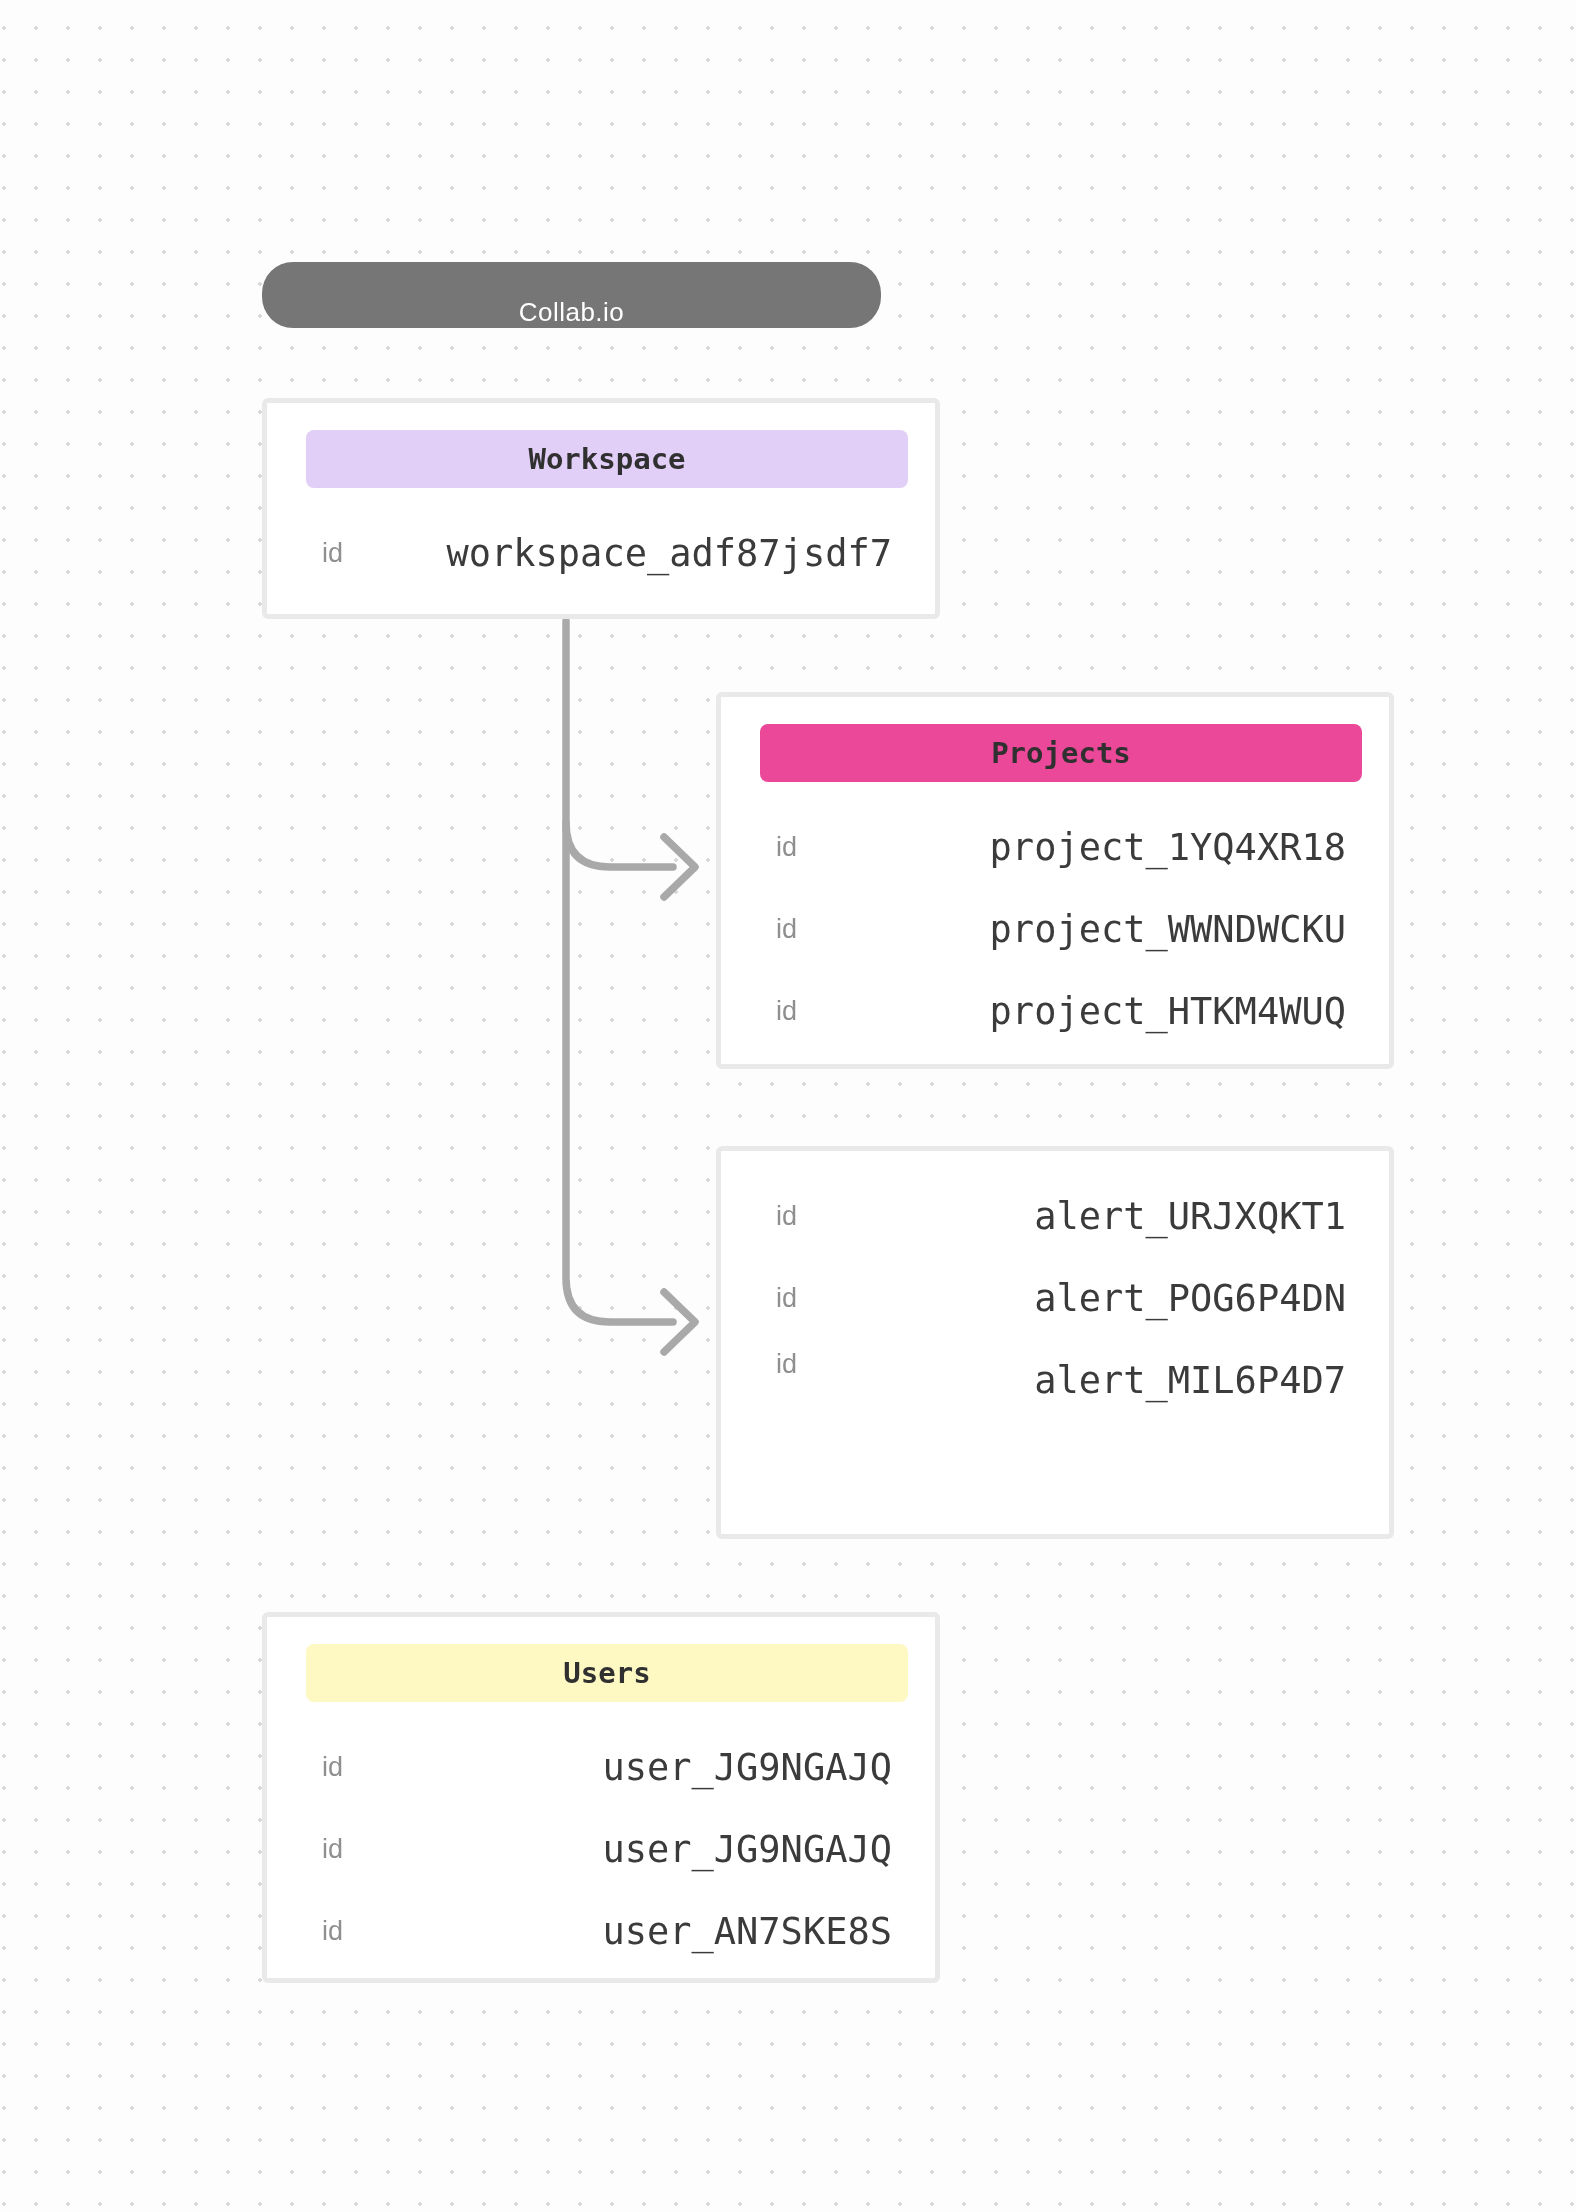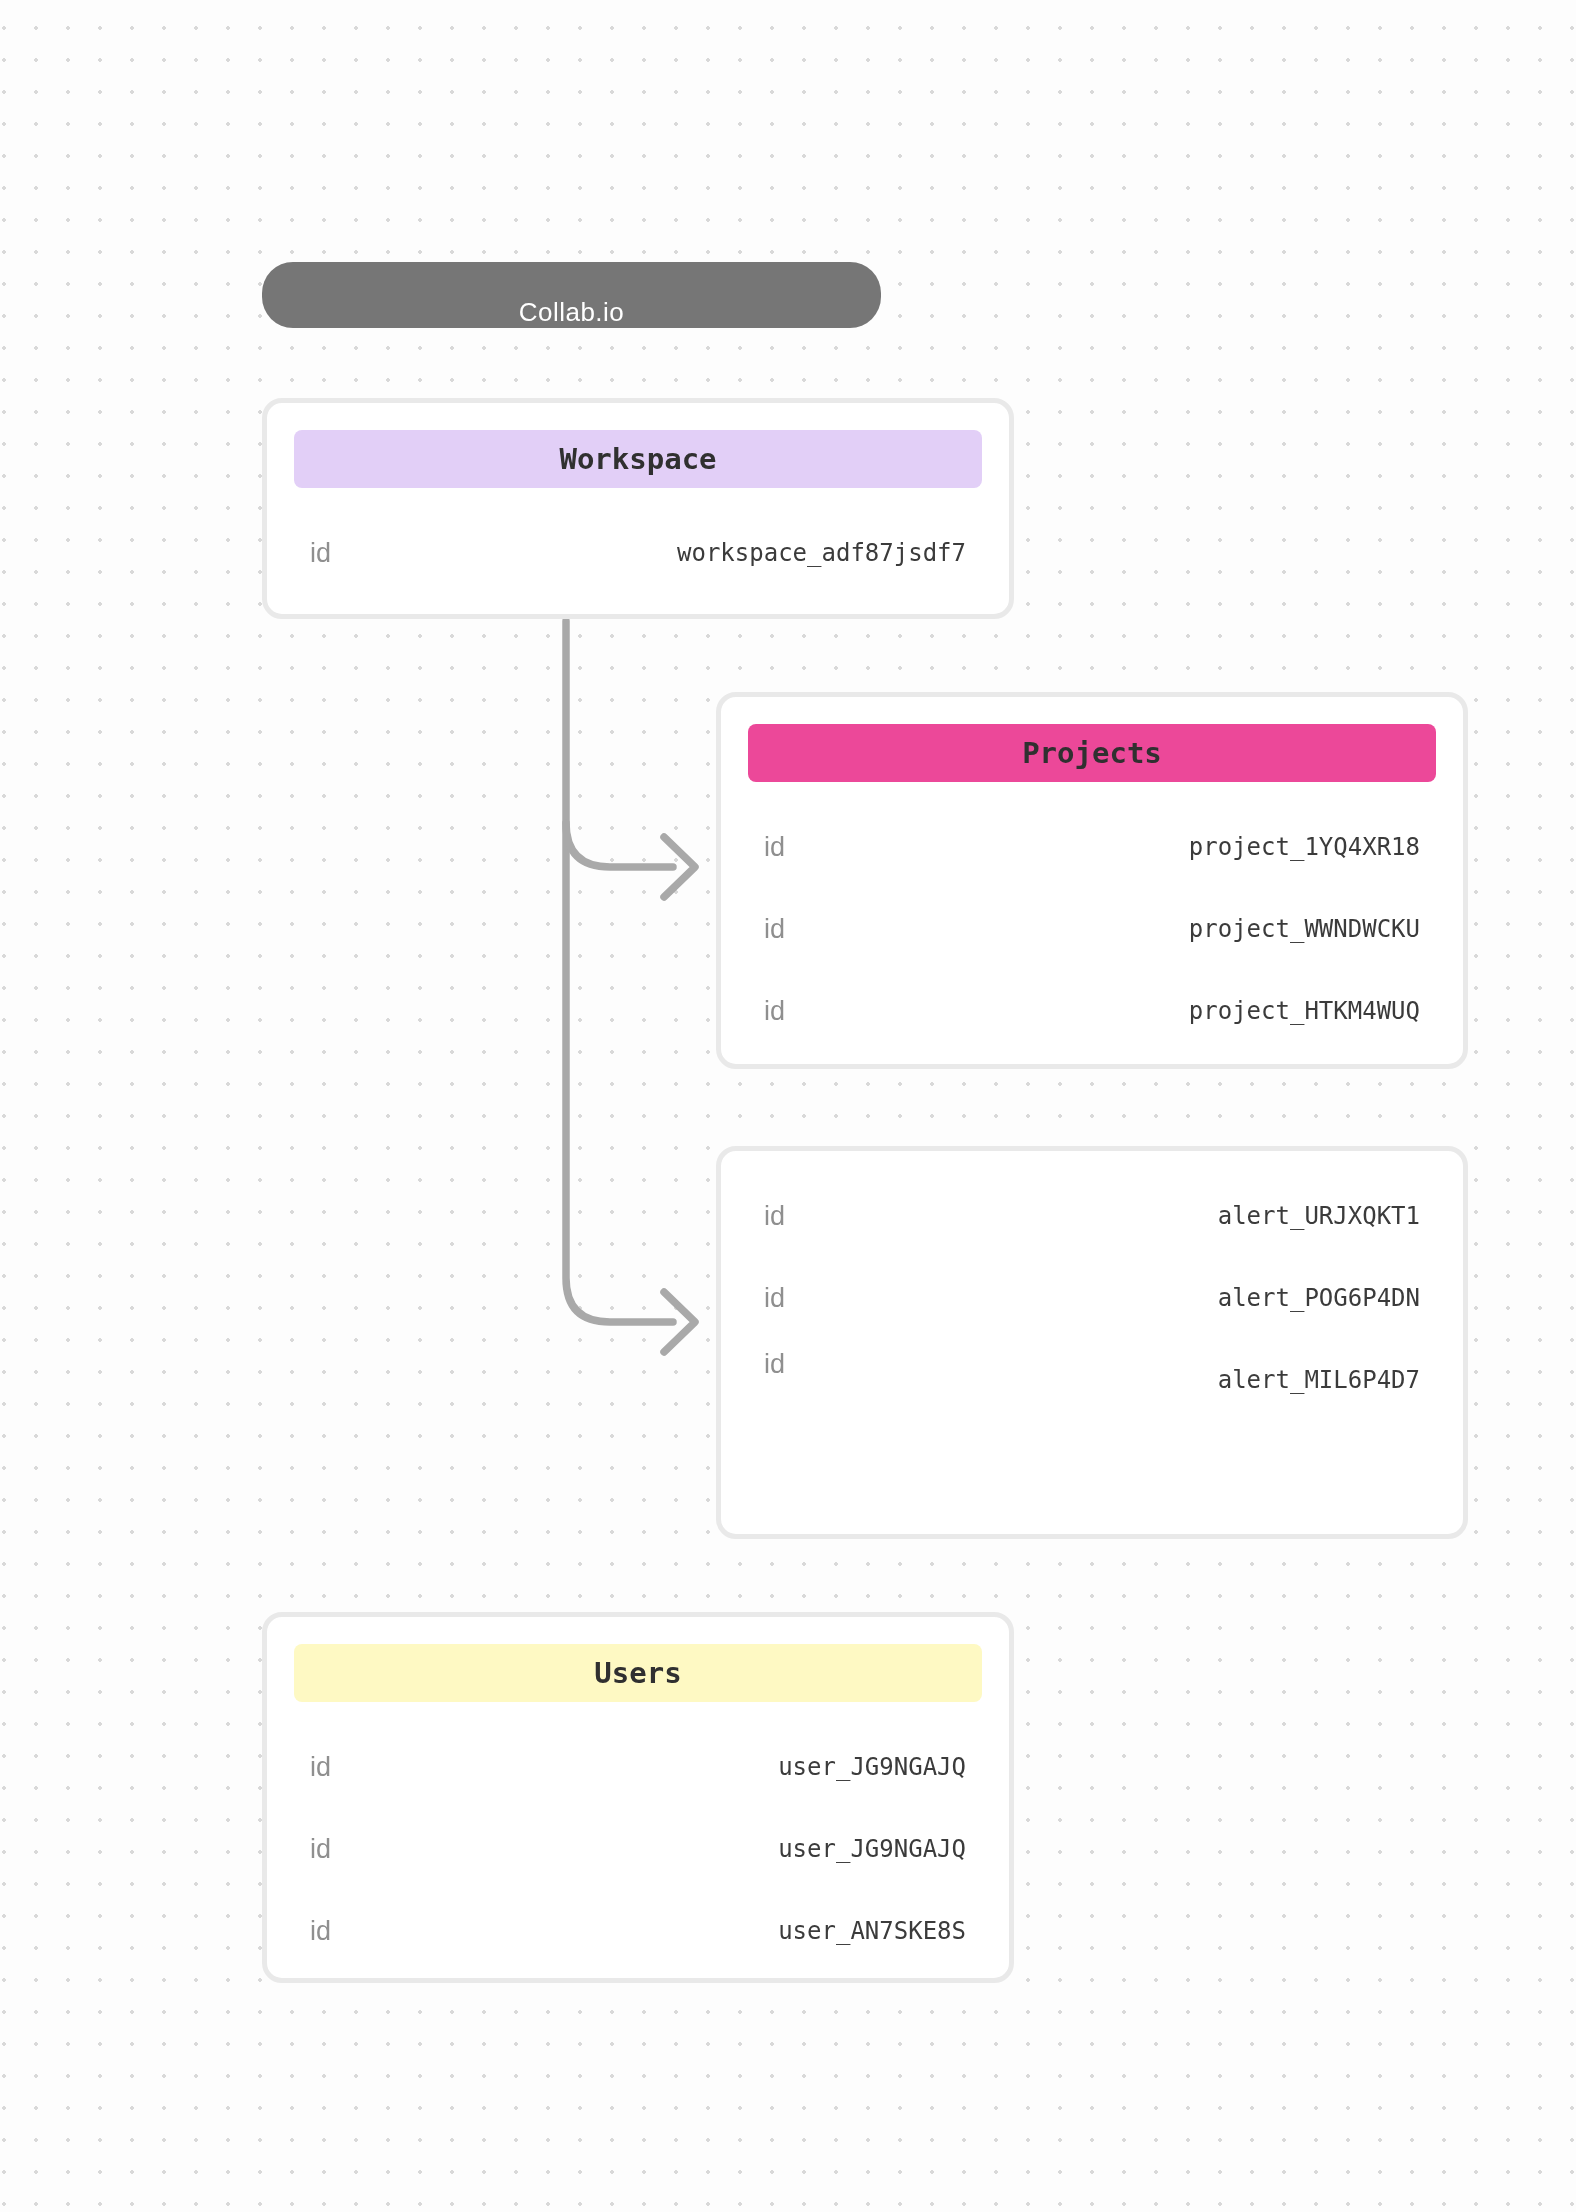--- a/index.html
+++ b/index.html
@@ -30,24 +30,25 @@
   .pill-label {
     color: #ffffff;
     font-size: 26px;
     letter-spacing: 0.5px;
   }
 
   
   .card {
     position: absolute;
     box-sizing: border-box;
-    width: 752px;
+    width: 678px;
     background: #ffffff;
     border: 5px solid #e9e9e9;
-    border-radius: 20px;
+    border-radius: 6px;
+    padding-left: 12px;
   }
   .card-workspace { left: 262px; top: 398px;  height: 221px; }
   .card-projects  { left: 716px; top: 692px;  height: 377px; }
   .card-alerts    { left: 716px; top: 1146px; height: 393px; }
   .card-users     { left: 262px; top: 1612px; height: 371px; }
 
   .card-header {
     margin: 27px 27px 0 27px;
     height: 58px;
     border-radius: 8px;
@@ -65,21 +66,21 @@
     justify-content: space-between;
     padding: 0 43px;
     gap: 32px;
   }
   .field-label {
     font-size: 27px;
     color: #8f8f8f;
   }
   .field-value {
     font-family: "DejaVu Sans Mono", monospace;
-    font-size: 24px;
+    font-size: 37px;
     font-weight: 500;
     color: #3b3b3b;
   }
   .label-raised { transform: translateY(-16px); }
 
   
   .connectors {
     position: absolute;
     left: 0; top: 0;
     pointer-events: none;

